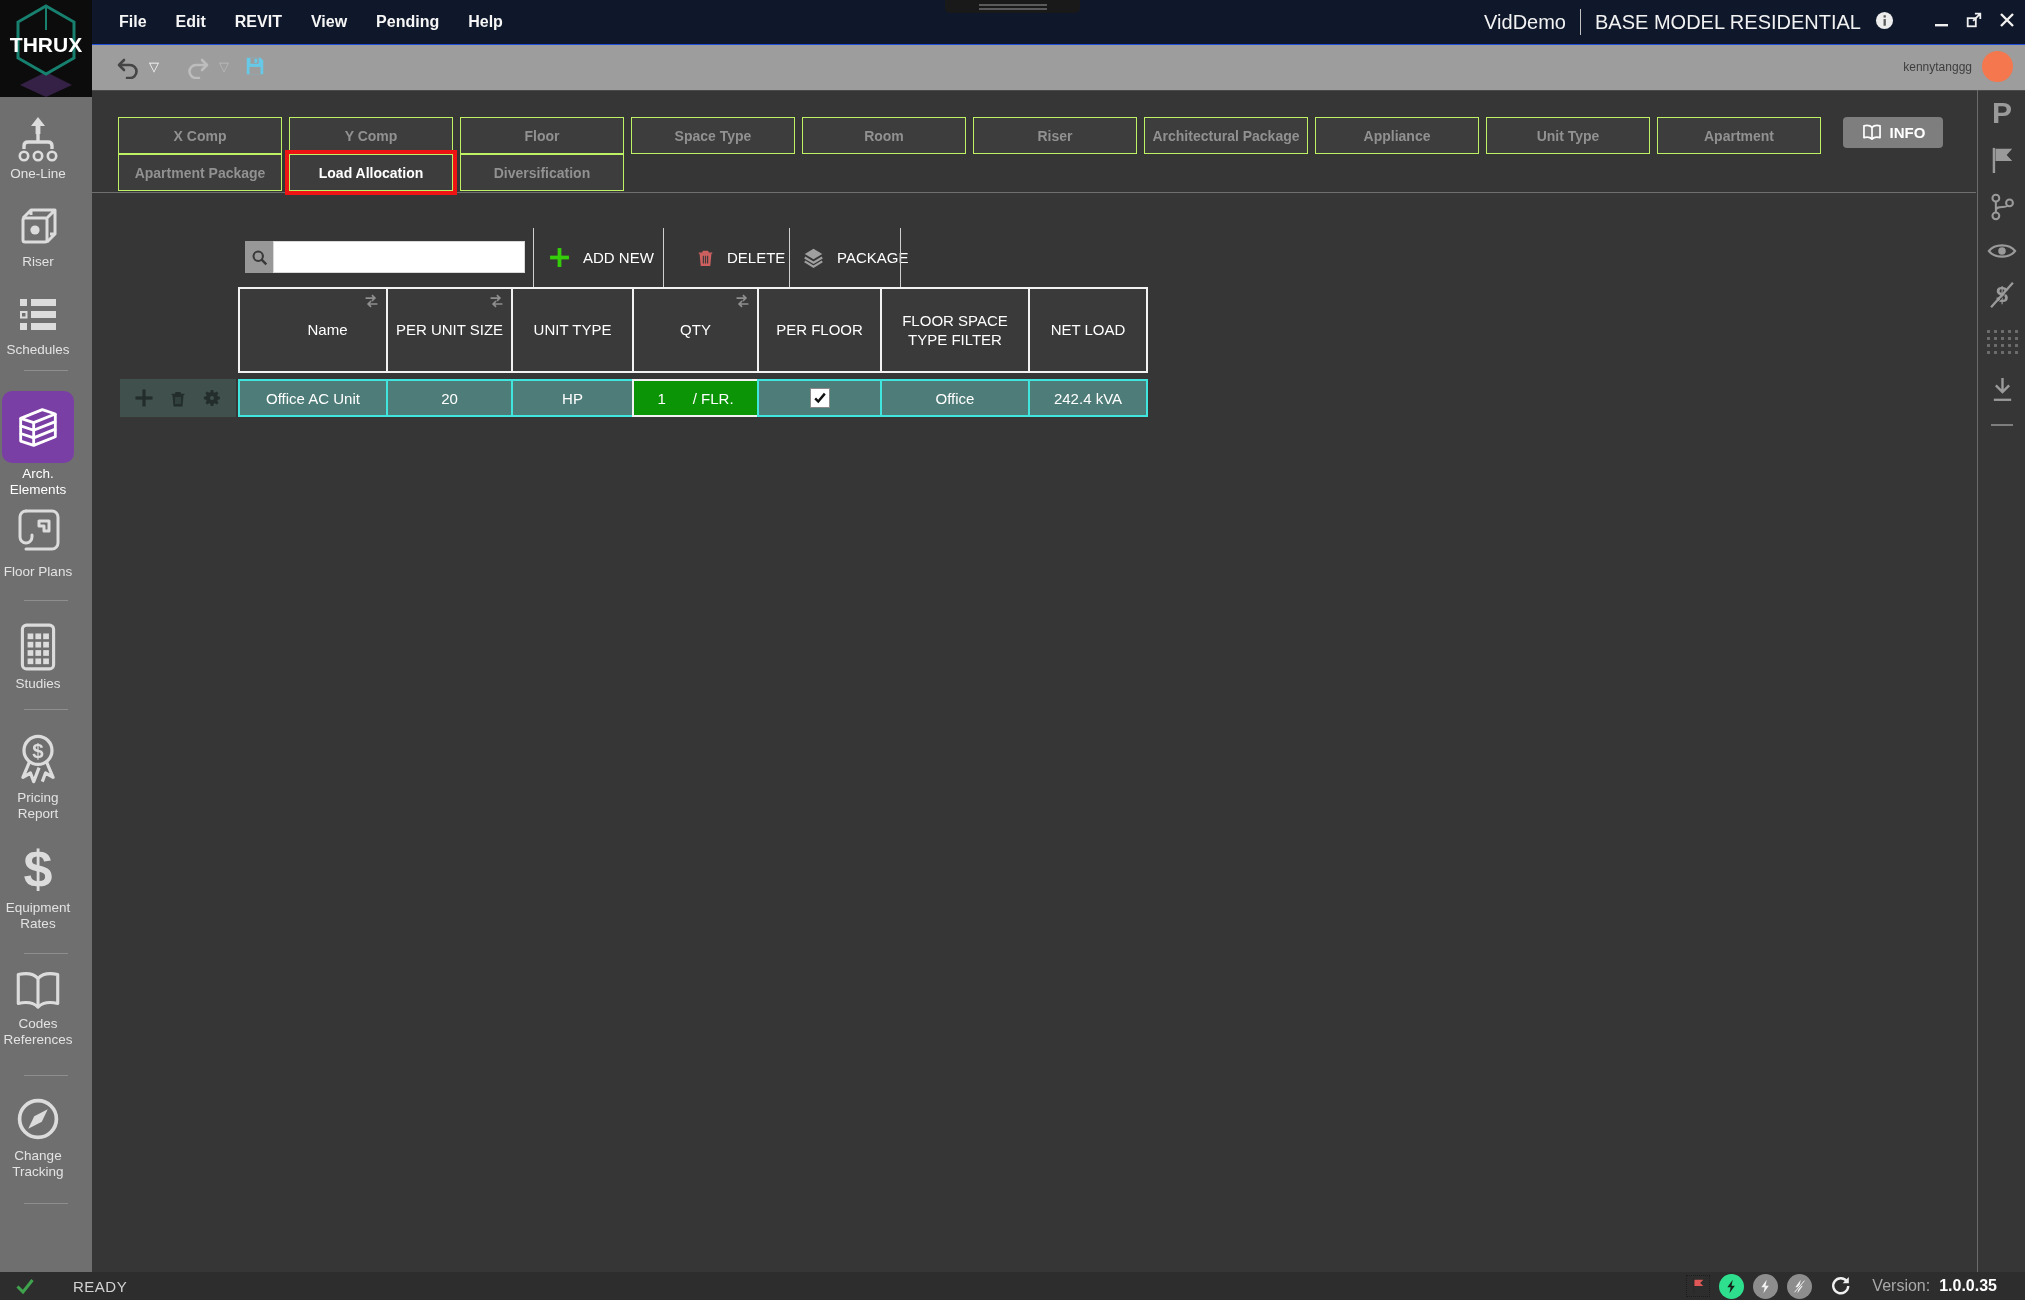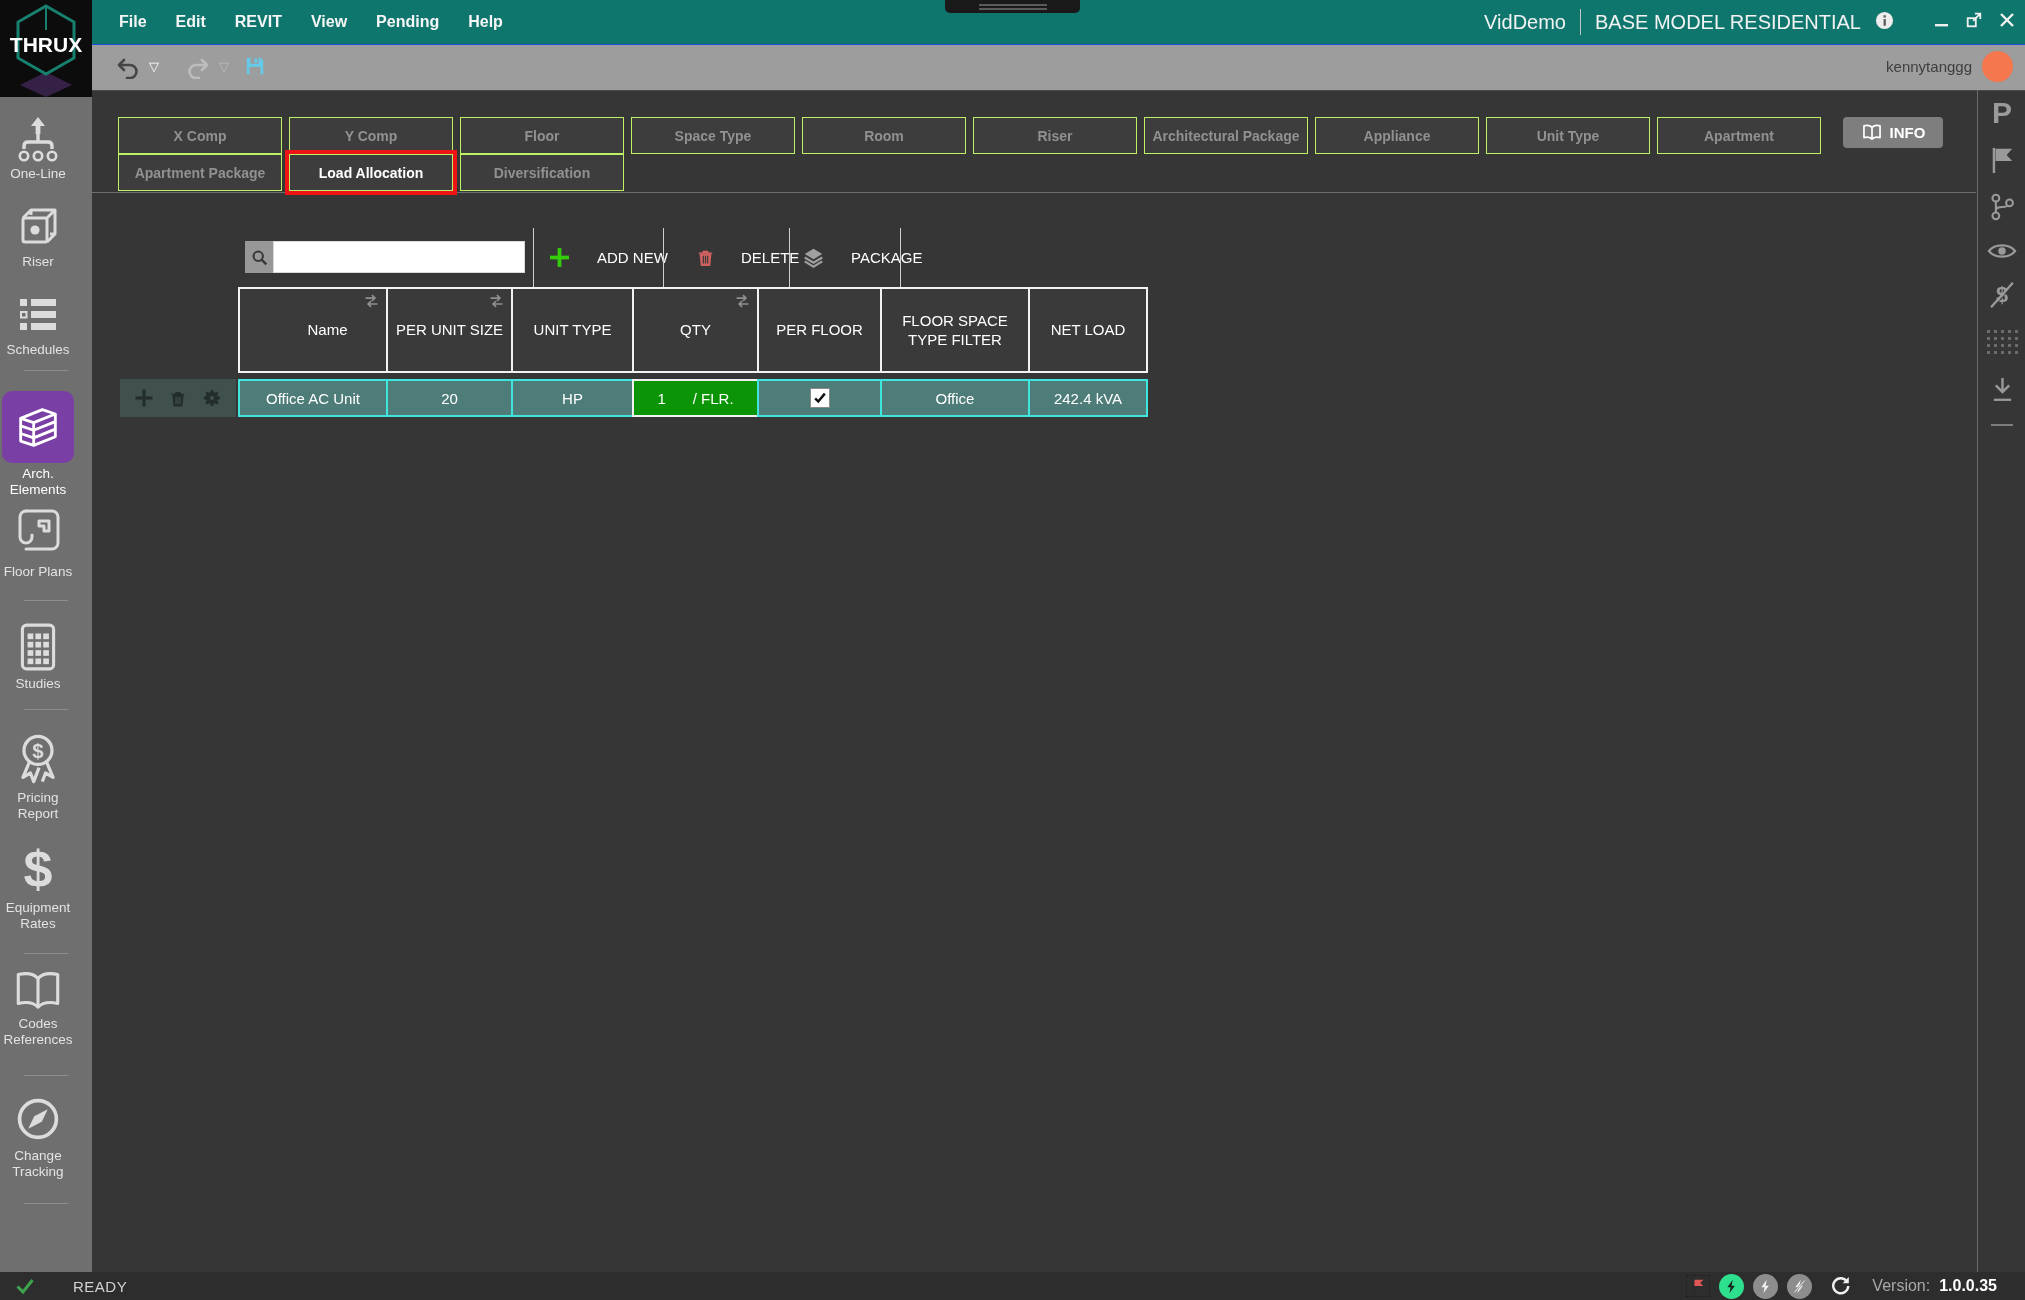--- a/index.html
+++ b/index.html
@@ -1,35 +1,35 @@
 <!DOCTYPE html>
 <html><head>
 <meta charset="utf-8">
 <style>
   html,body{margin:0;padding:0;background:#1b1b1b;}
   #app{position:relative;width:2025px;height:1300px;background:#363636;
        font-family:"Liberation Sans",sans-serif;overflow:hidden;}
 
   
-  .menubar{position:absolute;left:0;top:0;width:2025px;height:44px;background:#0f766e;
+  .menubar{position:absolute;left:0;top:0;width:2025px;height:44px;background:#0f172a;
            border-bottom:1px solid #1d4ed8;display:flex;align-items:center;text-align:center;}
   .menu-items{display:flex;gap:29px;margin-left:119px;}
   .menu-item{color:#f6f6f6;font-weight:700;font-size:16px;cursor:default;}
   .title-right{position:absolute;right:10px;top:0;height:44px;display:flex;align-items:center;gap:14px;}
   .session-name,.project-name{color:#f2f2f2;font-size:20px;}
   .tr-divider{width:1px;height:26px;background:#c2c2c2;}
   .win-btns{display:flex;align-items:center;gap:16px;margin-left:26px;}
 
   .toolbar{position:absolute;left:0;top:45px;width:2025px;height:45px;background:#9d9d9d;
            border-bottom:1px solid #4a4a4a;}
   .tb-icon{position:absolute;top:10px;}
   .tb-tri{position:absolute;top:14px;font-size:13px;color:#fff;}
   .tb-tri.dis{color:#bdbdbd;}
   .user-chip{position:absolute;right:12px;top:6px;display:flex;align-items:center;gap:10px;}
-  .user-name{color:#3e3e3e;font-size:15px;margin-left:28px;}
+  .user-name{color:#3e3e3e;font-size:12px;margin-left:28px;}
   .avatar{width:31px;height:31px;border-radius:50%;}
 
   
   .logo{position:absolute;left:0;top:0;width:92px;height:97px;background:#0c0c0c;z-index:6;}
 
   
   .sidebar{position:absolute;left:0;top:97px;width:92px;height:1175px;background:#6f6f6f;}
   .side-item{position:absolute;left:0;width:76px;text-align:center;cursor:pointer;}
   .side-item svg{display:block;margin:0 auto;}
   .side-label{color:#e3e3e3;font-size:13.5px;line-height:1.22;white-space:pre-line;margin-top:3px;}
@@ -46,21 +46,21 @@
   .info-btn{position:absolute;left:1843px;top:117px;width:100px;height:31px;background:#7e7e7e;
             border-radius:4px;display:flex;align-items:center;justify-content:center;gap:7px;
             color:#fff;font-size:15px;font-weight:700;cursor:pointer;}
 
   
   .search-iconbox{position:absolute;left:245px;top:241px;width:28px;height:32px;background:#989898;
                   display:flex;align-items:center;justify-content:center;}
   .search-input{position:absolute;left:273px;top:241px;width:252px;height:32px;border:1px solid #d9d9d9;
                 background:#ffffff;box-sizing:border-box;font-size:15px;padding:0 7px;color:#222;outline:none;}
   .vdiv{position:absolute;top:228px;width:1px;height:60px;background:#cfcfcf;}
-  .act-btn{position:absolute;top:241px;height:32px;display:flex;align-items:center;gap:27px;
+  .act-btn{position:absolute;top:241px;height:32px;display:flex;align-items:center;gap:13px;
            color:#fff;font-size:15px;cursor:pointer;}
 
   
   .thead{position:absolute;left:238px;top:287px;display:flex;}
   .th{height:86px;background:#3a3a3a;border:2px solid #f2f2f2;margin-left:-2px;box-sizing:border-box;
       display:flex;align-items:center;justify-content:center;position:relative;color:#fff;
       font-size:15px;text-align:center;line-height:1.3;padding:0 6px;}
   .th:first-child{margin-left:0;padding-left:35px;}
   .sort-ic{position:absolute;top:5px;right:6px;}
   .trow{position:absolute;left:238px;top:379px;display:flex;justify-content:center;}

